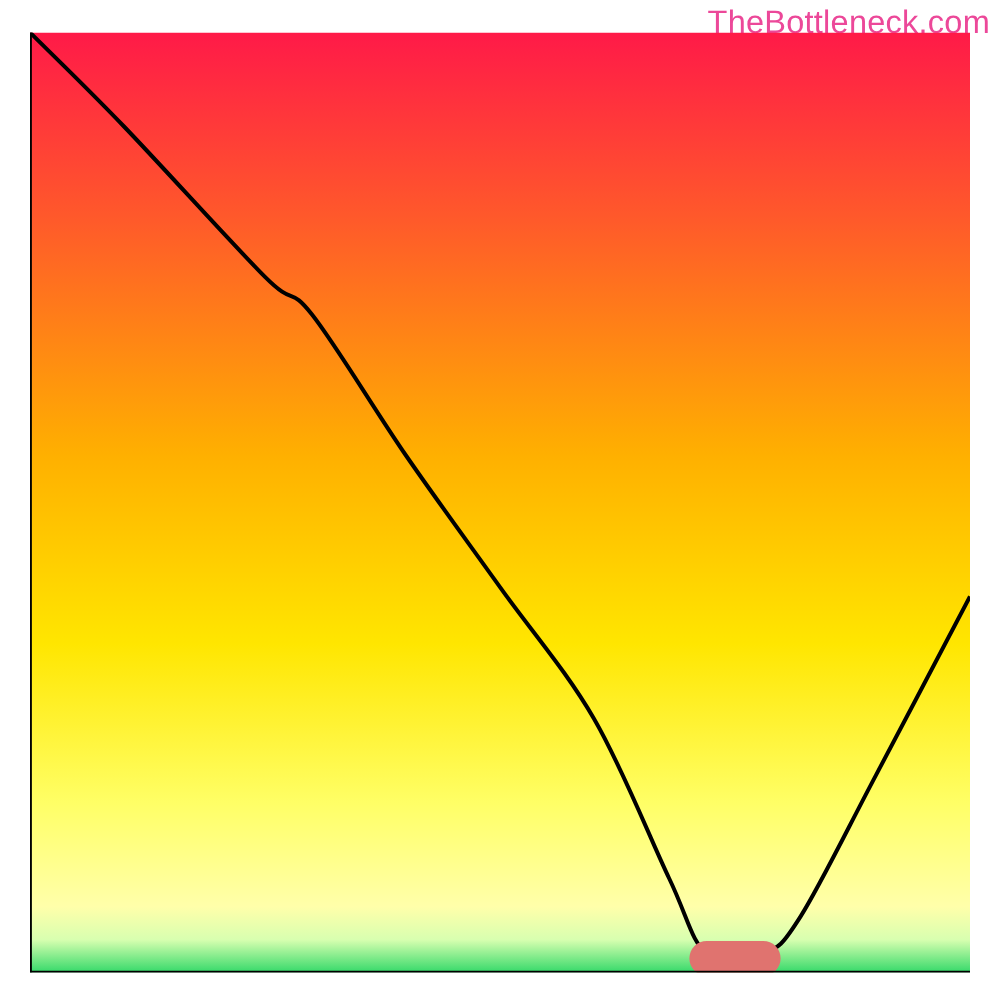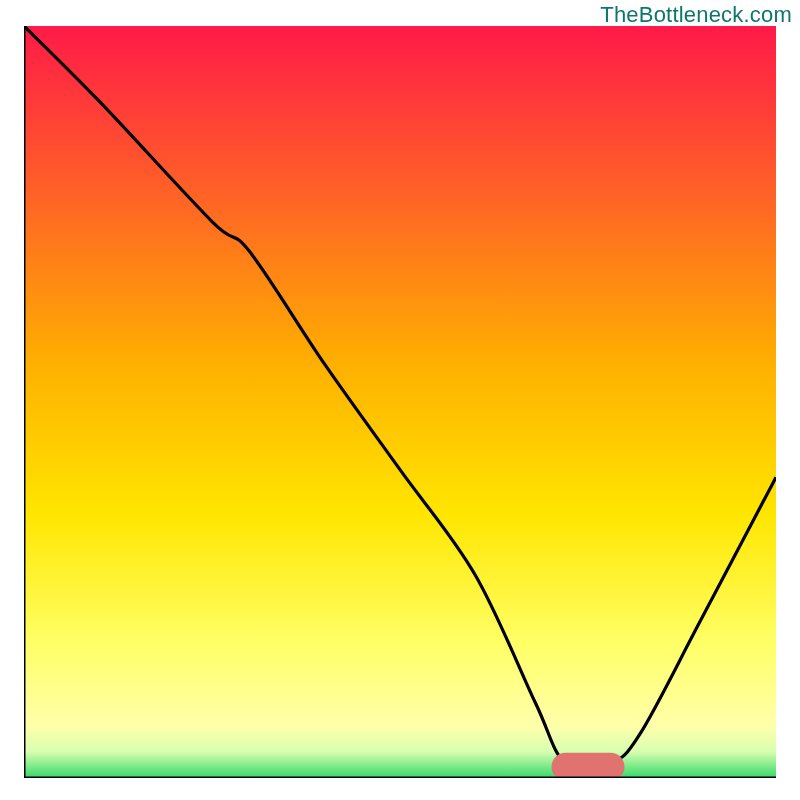--- a/index.html
+++ b/index.html
@@ -12,22 +12,22 @@
   }
   .container {
     position: relative;
     width: 800px;
     height: 800px;
   }
   .watermark {
     position: absolute;
     top: 2px;
     right: 8px;
-    color: #0f766e;
-    font-size: 22px;
+    color: #ec4899;
+    font-size: 26px;
     font-weight: 500;
     letter-spacing: 0.2px;
   }
   .plot-area {
     position: absolute;
     left: 24px;
     top: 26px;
     width: 752px;
     height: 752px;
     box-sizing: border-box;

